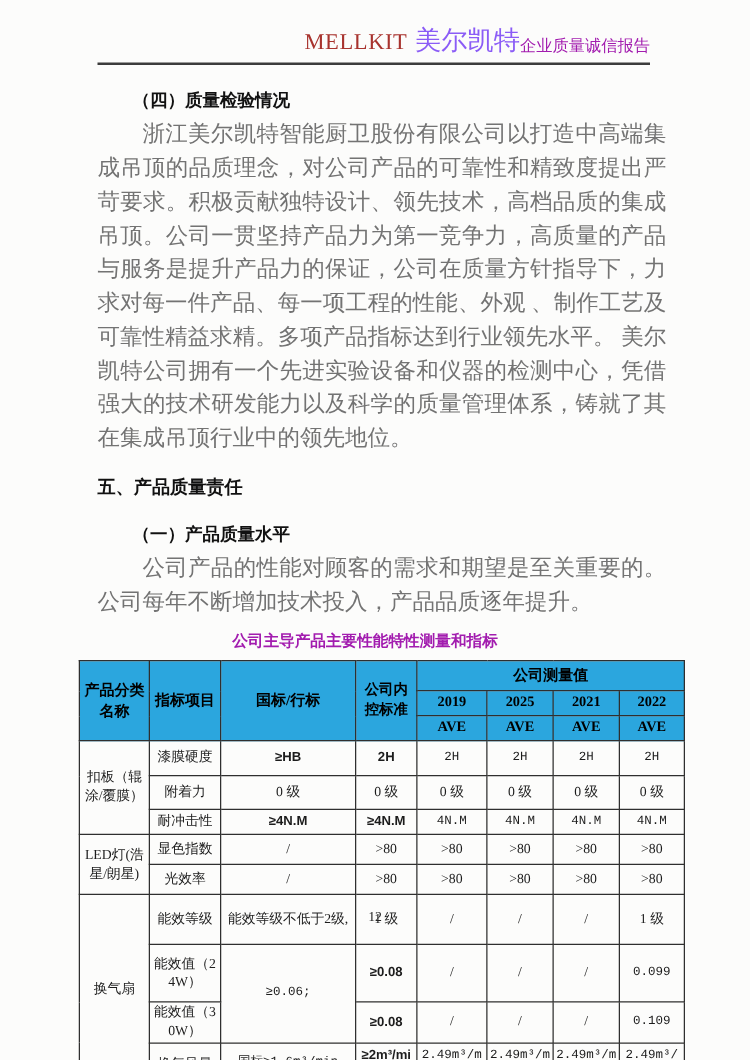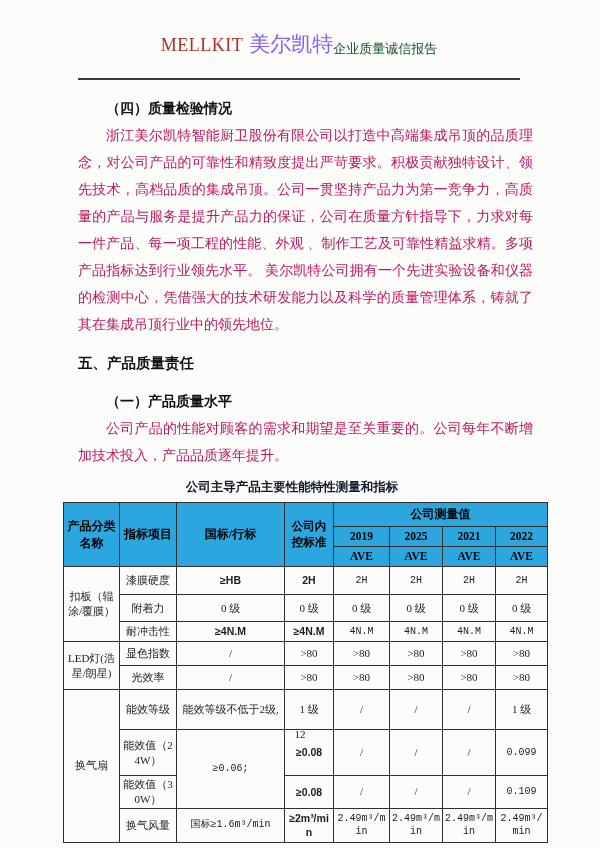--- a/index.html
+++ b/index.html
@@ -8,53 +8,53 @@
     position:relative;
     width:600px;height:848px;
     margin:0 auto;
     background:#fcfcfb;
     font-family:"Liberation Serif","DejaVu Serif",serif;
     color:#1c1c1c;
     overflow:hidden;
   }
   
   .doc-header{
-    margin:30px 80px 0 78px;
+    margin:18px 80px 0 78px;
     display:flex;
-    justify-content:center;
+    justify-content:flex-end;
     align-items:flex-end;
     border-bottom:2px solid #3c3c3c;
-    padding-bottom:20px;
+    padding-bottom:4px;
   }
   .brand{display:flex;align-items:baseline;gap:6px;}
   .brand-en{
     font-size:18px;letter-spacing:.5px;
     color:#a8332e;font-weight:400;
   }
   .brand-cn{font-size:21px;font-weight:400;color:#8b5cf6;}
-  .doc-title{font-size:13px;color:#14532d;}
+  .doc-title{font-size:13px;color:#a21caf;}
   
   .content{margin:0 67px 0 78px;}
   .h-sub{
     font-size:14px;font-weight:700;color:#111;
     margin:20px 0 4px 0;text-indent:2em;
   }
   .h-main{
     font-size:14.5px;font-weight:700;color:#111;
     margin:16px 0 2px 0;
   }
   .para{
-    font-size:14px;line-height:27px;
+    font-size:18px;line-height:27px;
     text-align:justify;text-indent:2em;
-    margin:4px 0 0 0;color:#be185d;
+    margin:4px 0 0 0;color:#737373;
   }
   
   .tbl-title{
     text-align:center;font-size:12.5px;font-weight:700;
-    margin:10px 16px 6px 0;color:#0f172a;font-family:Liberation Mono, monospace;
+    margin:10px 16px 6px 0;color:#a21caf;font-family:Liberation Mono, monospace;
   }
   table.spec{
     border-collapse:collapse;
     margin-left:63px;
     width:484px;
     table-layout:fixed;
     font-size:11px;
   }
   table.spec th,table.spec td{
     border:1px solid #2f2f2f;

